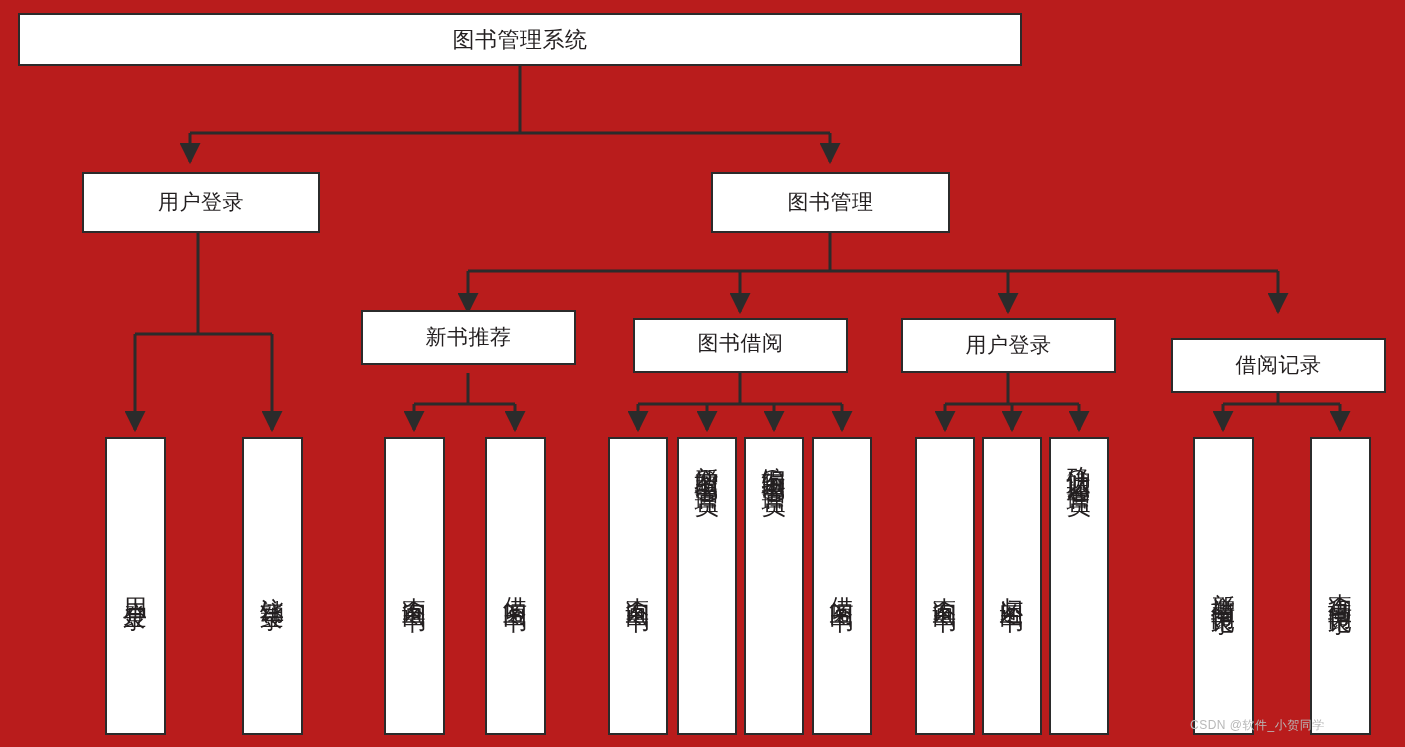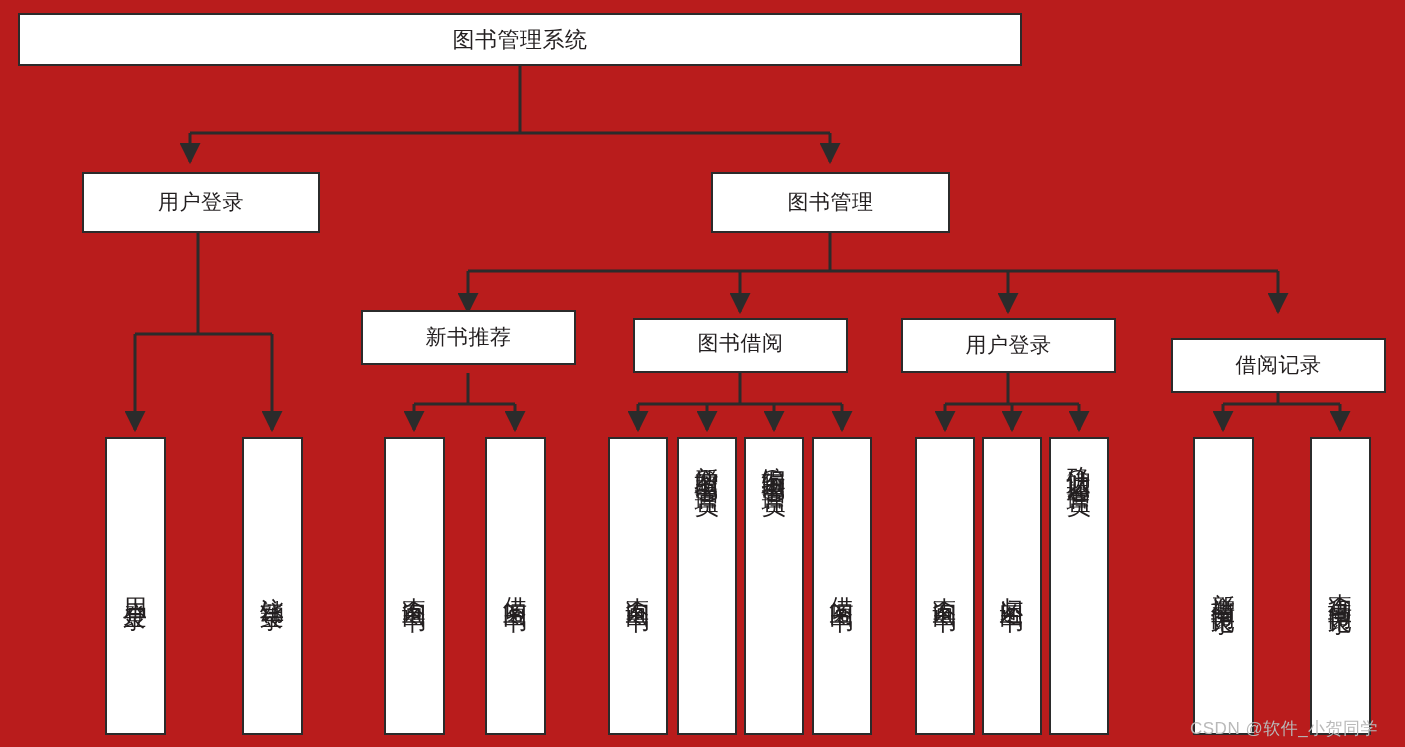--- a/index.html
+++ b/index.html
@@ -49,21 +49,21 @@
     font-size: 24px;
     letter-spacing: 4px;
     padding: 4px 0;
   }
   .node-v.top-align {
     justify-content: flex-start;
     padding-top: 8px;
   }
   .watermark {
     position: absolute;
-    font-size: 17px;
+    font-size: 12px;
     color: #b9b9b9;
     white-space: nowrap;
     letter-spacing: 0.5px;
   }
 </style>
 </head>
 <body>
 
 <div id="diagram-root">
 

